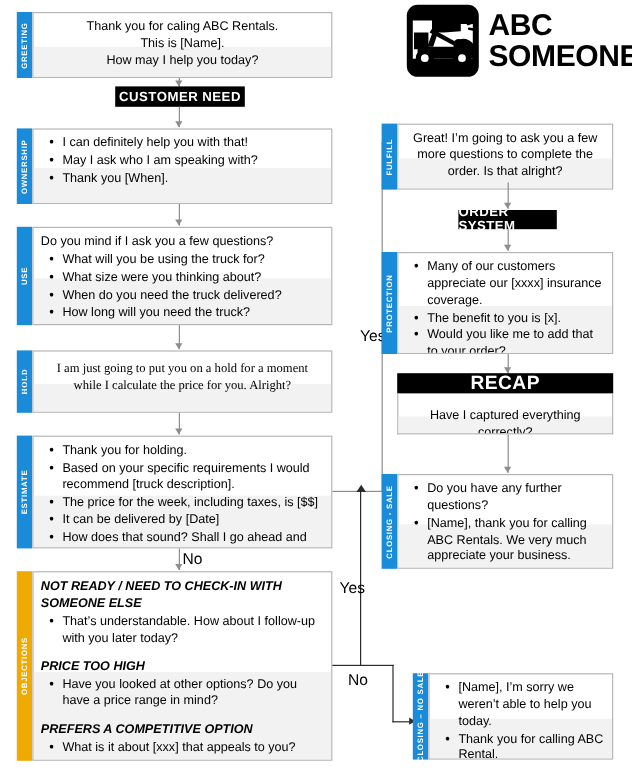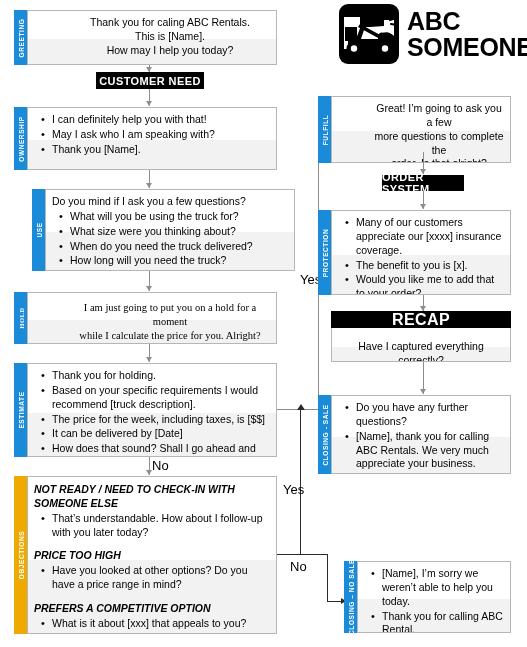--- a/index.html
+++ b/index.html
@@ -19,21 +19,21 @@
       transform-origin:center center;
       white-space:nowrap;color:#ffffff;font-size:6.5px;font-weight:bold;
       letter-spacing:.6px;}
   .body{flex:1 1 auto;border:1px solid #b6b6b6;background:#ffffff;
         position:relative;overflow:hidden;}
   .body.band::after{content:"";position:absolute;left:0;right:0;
         bottom:0;height:47%;background:#f2f2f2;z-index:0;}
   .body .inner{position:relative;z-index:1;padding:5px 6px 5px 6px;
         font-size:10.5px;color:#000;line-height:1.32;}
 
-  .ctr{text-align:center;margin-left:36px;}
+  .ctr{text-align:center;}
   ul.bul{margin:0;padding:0 0 0 18px;list-style:none;}
   ul.bul li{position:relative;margin:0 0 1px 0;}
   ul.bul li::before{content:"\2022";position:absolute;left:-11px;top:-1px;
       font-size:11px;line-height:1.35;}
   .hdr{font-weight:bold;margin:0 0 1px 0;font-style:italic;}
   .gap{height:9px;}
   .lead{margin:0 0 1px 0;}
 
   
   .banner{position:absolute;background:#000000;color:#ffffff;
@@ -125,30 +125,30 @@
 
   <div class="step" style="left:14px;top:107px;width:263px;height:63px;">
     <div class="tab">
       <span>OWNERSHIP</span>
     </div>
     <div class="body band">
       <div class="inner">
         <ul class="bul">
           <li>I can definitely help you with that!</li>
           <li>May I ask who I am speaking with?</li>
-          <li>Thank you [Name].</li>
+          <li>Thank you [When].</li>
         </ul>
       </div>
     </div>
   </div>
 
   <div class="ln" style="left:149px;top:170px;width:1px;height:18px;"></div>
   <div class="arw down" style="left:146px;top:183px;"></div>
 
-  <div class="step" style="left:32px;top:189px;width:263px;height:82px;">
+  <div class="step" style="left:14px;top:189px;width:263px;height:82px;">
     <div class="tab">
       <span>USE</span>
     </div>
     <div class="body band">
       <div class="inner">
         <div class="lead">Do you mind if I ask you a few questions?</div>
         <ul class="bul">
           <li>What will you be using the truck for?</li>
           <li>What size were you thinking about?</li>
           <li>When do you need the truck delivered?</li>
@@ -231,21 +231,21 @@
   <div class="ln dk" style="left:300px;top:409px;width:1px;height:146px;"></div>
   <div class="arw up" style="left:297px;top:404px;"></div>
   <div class="lbl" style="left:283px;top:482px;">Yes</div>
 
   <div class="ln dk" style="left:300px;top:554px;width:28px;height:1px;"></div>
   <div class="ln dk" style="left:327px;top:554px;width:1px;height:48px;"></div>
   <div class="ln dk" style="left:327px;top:601px;width:17px;height:1px;"></div>
   <div class="arw right dk" style="left:341px;top:598px;"></div>
   <div class="lbl" style="left:290px;top:559px;">No</div>
 
-  <div class="step" style="left:318px;top:96px;width:193px;height:67px;justify-content:center;">
+  <div class="step" style="left:318px;top:103px;width:193px;height:55px;justify-content:center;">
     <div class="tab">
       <span>FULFILL</span>
     </div>
     <div class="body band">
       <div class="inner ctr">
         <div>Great!  I’m going to ask you a few</div>
         <div>more questions to complete the</div>
         <div>order.  Is that alright?</div>
       </div>
     </div>

